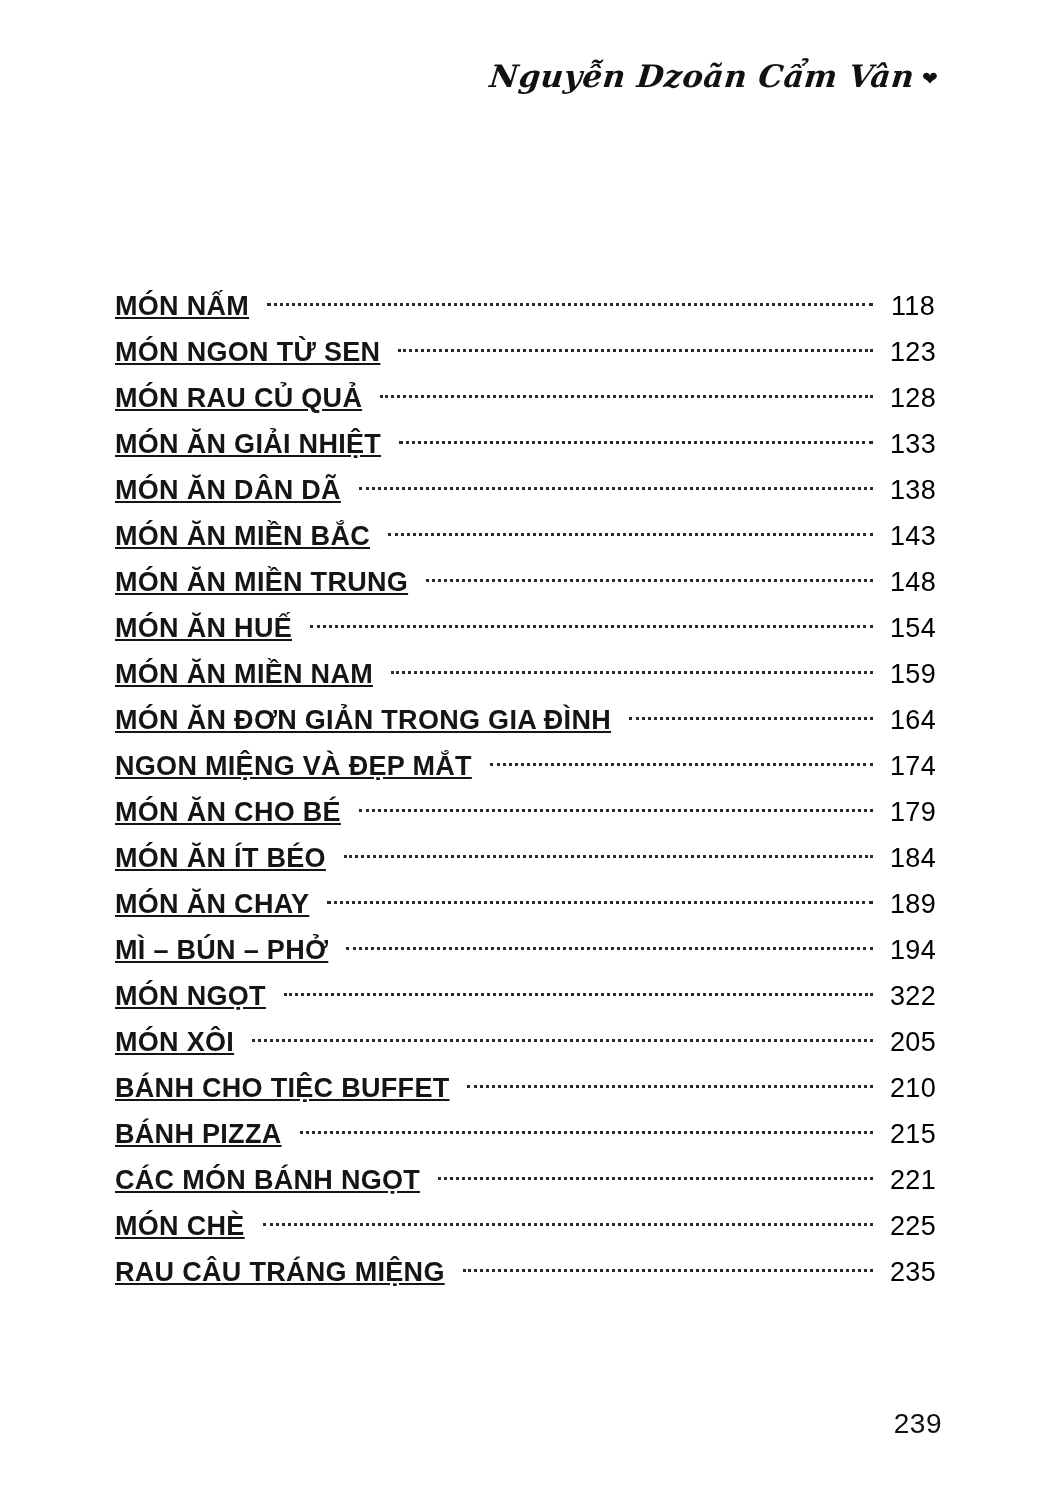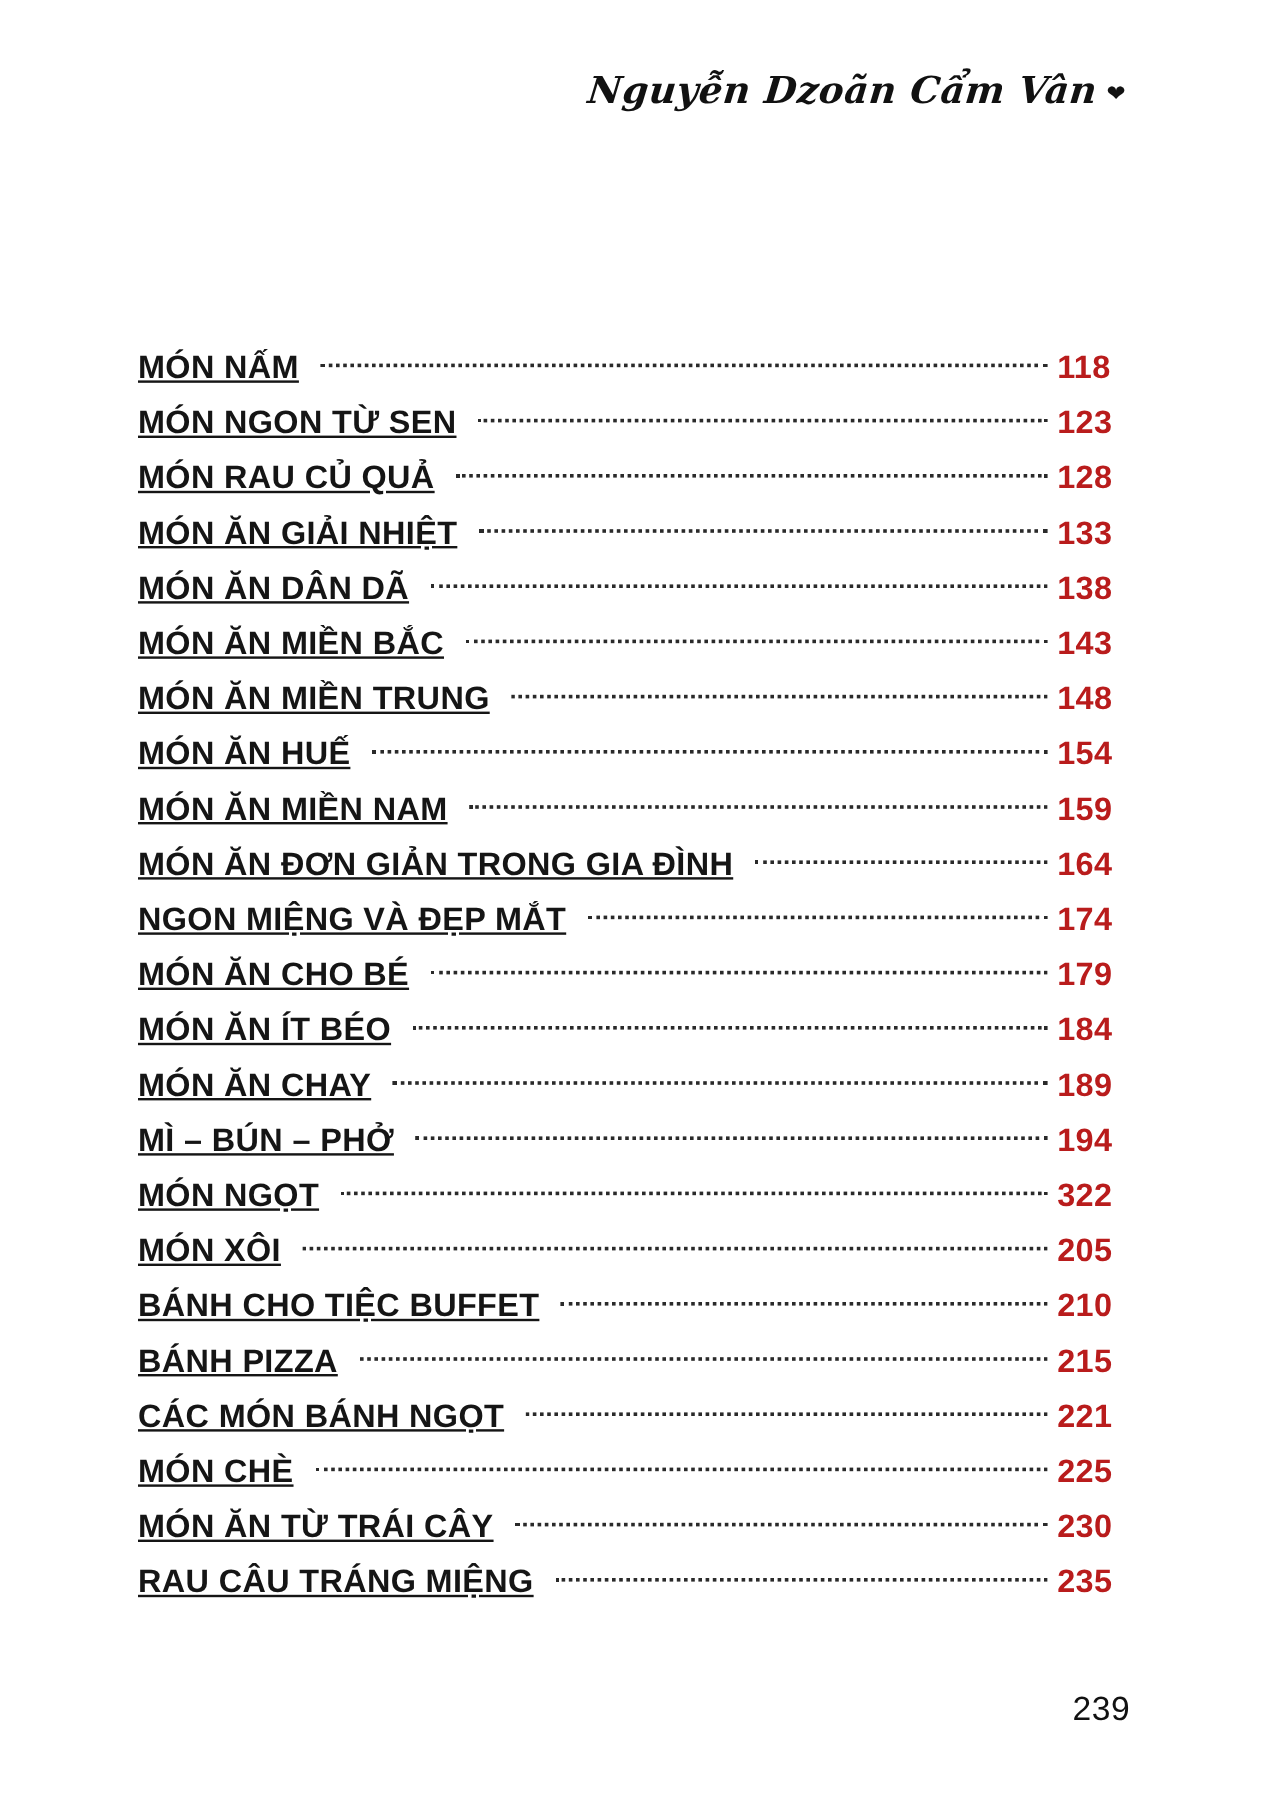--- a/index.html
+++ b/index.html
@@ -93,24 +93,24 @@
     right: 0;
     top: 50%;
     height: 0;
     border-top: 3px dotted #2a2a2a;
     transform: translateY(1px);
   }
 
   .toc-page {
     flex: 0 0 auto;
     width: 64px;
-    text-align: left;
-    font-weight: 700;
+    text-align: center;
+    font-weight: 400;
     font-size: 27px;
-    color: #b91c1c;
+    color: #000000;
   }
 
   
   .folio {
     position: absolute;
     bottom: 60px;
     right: 118px;
     font-size: 28px;
     font-weight: 400;
     color: #111111;
@@ -227,25 +227,20 @@
         <span class="toc-title">CÁC MÓN BÁNH NGỌT</span>
         <span class="toc-dots"></span>
         <span class="toc-page">221</span>
       </div>
       <div class="toc-row">
         <span class="toc-title">MÓN CHÈ</span>
         <span class="toc-dots"></span>
         <span class="toc-page">225</span>
       </div>
       <div class="toc-row">
-        <span class="toc-title">MÓN ĂN TỪ TRÁI CÂY</span>
-        <span class="toc-dots"></span>
-        <span class="toc-page">230</span>
-      </div>
-      <div class="toc-row">
         <span class="toc-title">RAU CÂU TRÁNG MIỆNG</span>
         <span class="toc-dots"></span>
         <span class="toc-page">235</span>
       </div>
     </div>
 
   <div class="folio">239</div>
 
 </div>
 

